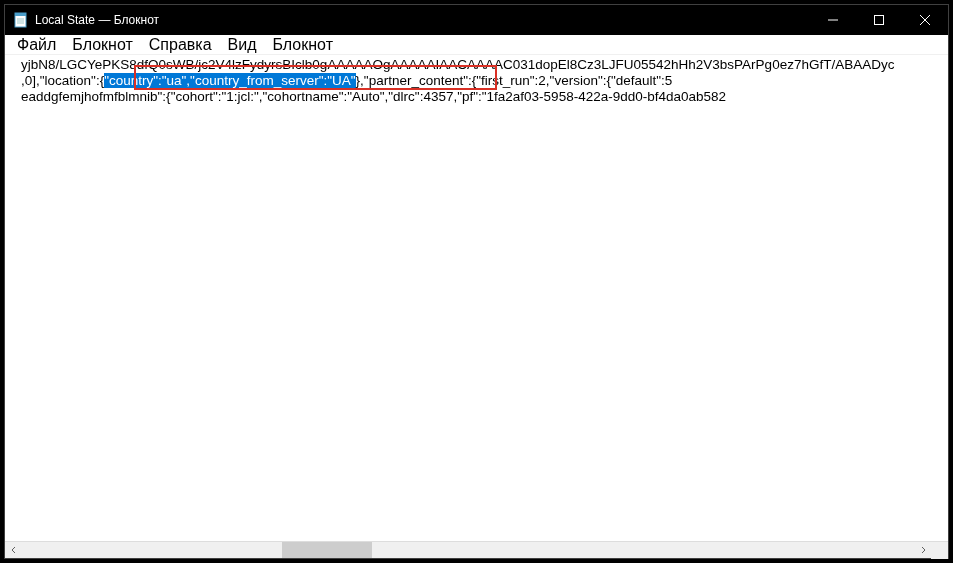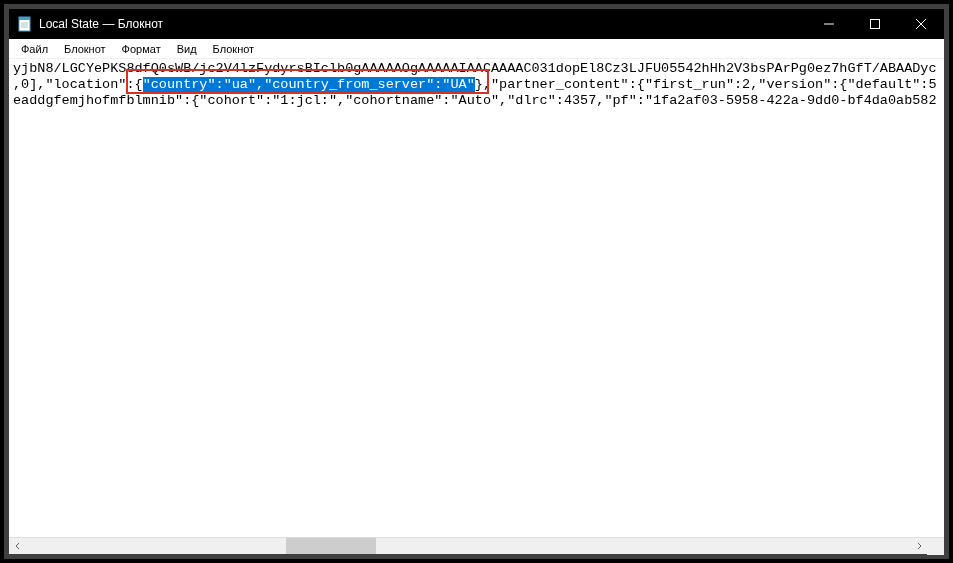--- a/index.html
+++ b/index.html
@@ -14,21 +14,21 @@
       font-family: "Segoe UI", Tahoma, sans-serif;
       overflow: hidden;
       padding: 4px;
     }
     .window {
       width: 100%;
       height: 100%;
       background: #fff;
       display: flex;
       flex-direction: column;
-      border: 5px solid #404040;
+      border: 1px solid #404040;
     }
     .titlebar {
       height: 30px;
       background: #000;
       display: flex;
       align-items: center;
       color: #fff;
       font-size: 12px;
       user-select: none;
     }
@@ -60,37 +60,38 @@
       justify-content: center;
       color: #fff;
       cursor: pointer;
     }
     .menubar {
       height: 20px;
       background: #fff;
       display: flex;
       align-items: center;
       padding: 0 4px;
-      font-size: 11px;
+      font-size: 16px;
       border-bottom: 1px solid #f0f0f0;
     }
     .menu-item {
       padding: 2px 8px;
       cursor: pointer;
     }
     .editor-area {
       flex: 1;
       background: #fff;
       overflow: hidden;
       position: relative;
-      font-family: Liberation Mono, monospace;
+      font-family: Liberation Sans, sans-serif;
       font-size: 13.5px;
       line-height: 16px;
       padding: 2px 4px;
       white-space: nowrap;
+      margin-left: 12px;
     }
     .text-line {
       display: block;
       white-space: nowrap;
     }
     .selected-text {
       background: #0078d7;
       color: #fff;
     }
     .highlight-box {
@@ -166,21 +167,21 @@
             <line x1="0" y1="0" x2="10" y2="10" stroke="#fff" stroke-width="1"></line>
             <line x1="10" y1="0" x2="0" y2="10" stroke="#fff" stroke-width="1"></line>
           </svg>
       </div>
     </div>
   </div>
 
   <div class="menubar">
     <div class="menu-item">Файл</div>
     <div class="menu-item">Блокнот</div>
-    <div class="menu-item">Формат</div>
+    <div class="menu-item">Справка</div>
     <div class="menu-item">Вид</div>
     <div class="menu-item">Блокнот</div>
   </div>
 
   <div class="editor-area">
     <span class="text-line">yjbN8/LGCYePKS8dfQ0sWB/jc2V4lzFydyrsBIclb0gAAAAAOgAAAAAIAACAAAAC031dopEl8Cz3LJFU05542hHh2V3bsPArPg0ez7hGfT/ABAADyc</span>
     <span class="text-line"><span>,0],"location":{</span><span class="selected-text">"country":"ua","country_from_server":"UA"</span><span>},"partner_content":{"first_run":2,"version":{"default":5</span></span>
     <span class="text-line">eaddgfemjhofmfblmnib":{"cohort":"1:jcl:","cohortname":"Auto","dlrc":4357,"pf":"1fa2af03-5958-422a-9dd0-bf4da0ab582</span>
     <div class="highlight-box" style="top: 10px; left: 117px; width: 363px; height: 25px;"></div>
   </div>

